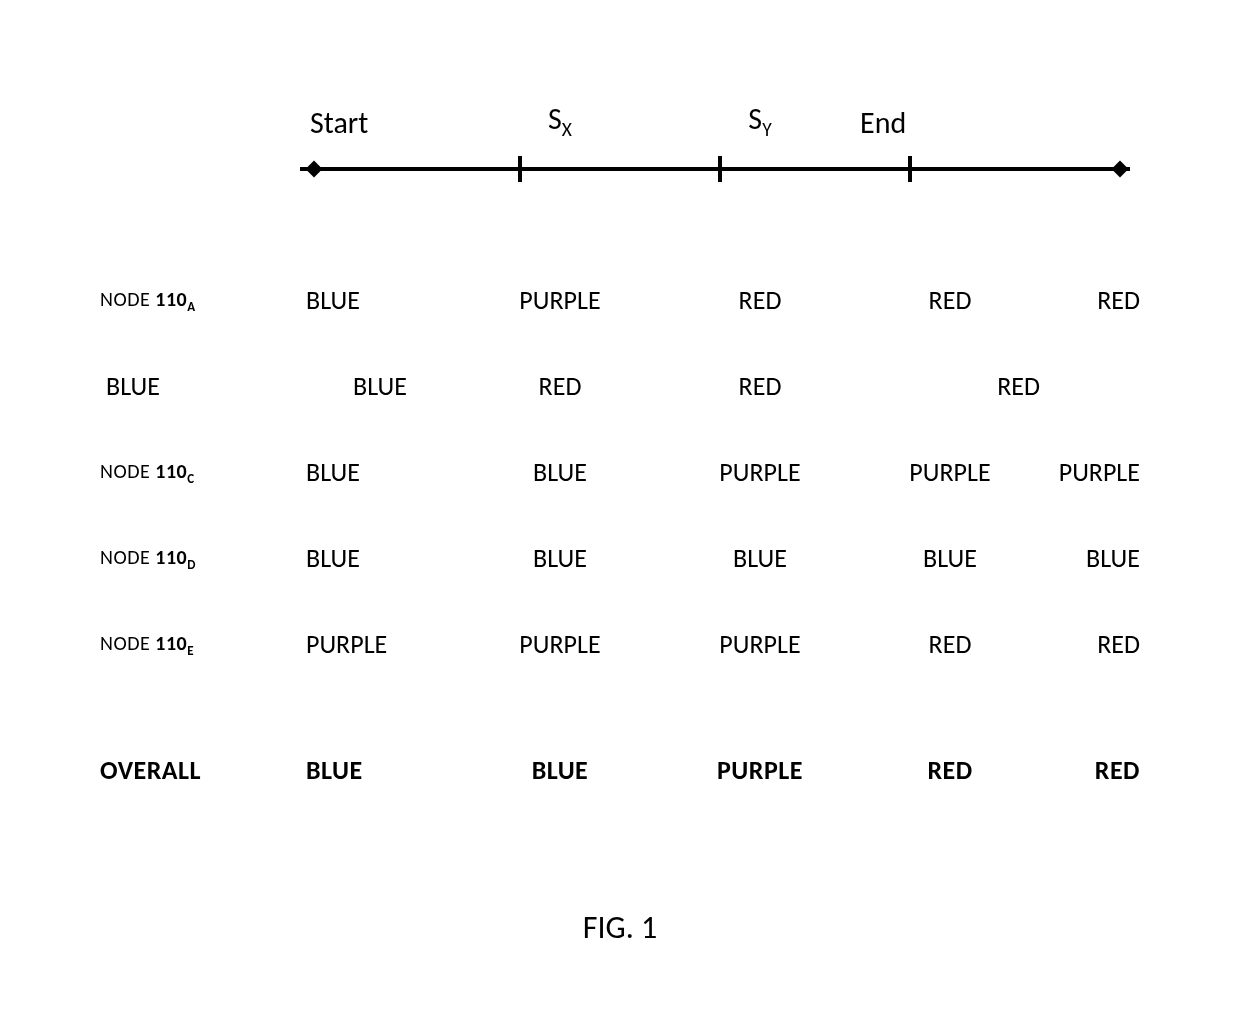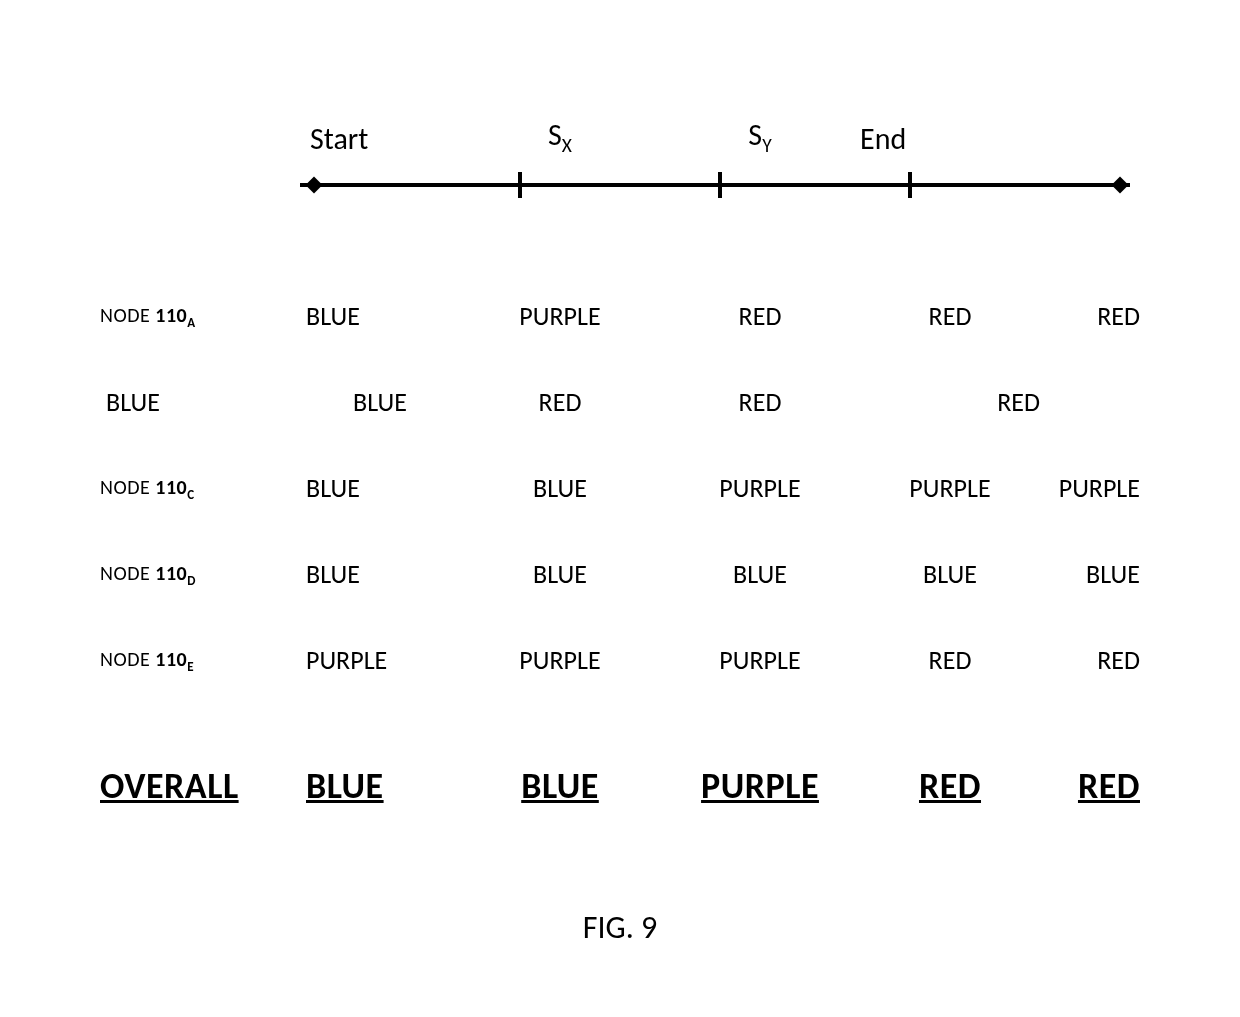--- a/index.html
+++ b/index.html
@@ -14,21 +14,20 @@
   .page {
     position: relative;
     width: 1240px;
     height: 1017px;
   }
   .content {
     position: absolute;
     left: 100px;
     top: 100px;
     width: 1040px;
-    margin-top: 16px;
   }
   .col-headers {
     display: grid;
     grid-template-columns: 200px 160px 200px 200px 180px 100px;
     align-items: end;
     font-size: 30px;
   }
   .col-headers .hdr {
     text-align: center;
     padding-bottom: 6px;
@@ -90,24 +89,23 @@
     text-align: center;
   }
   .row .cell.first { text-align: left; padding-left: 6px; }
   .row .cell.last  { text-align: right; }
   .overall-row {
     display: grid;
     grid-template-columns: 200px 160px 200px 200px 180px 100px;
     align-items: center;
     height: 86px;
     margin-top: 40px;
-    font-size: 36px;
+    font-size: 26px;
     font-weight: 700;
     letter-spacing: 0.5px;
-    text-decoration: underline;
   }
   .overall-row .cell { text-align: center; }
   .overall-row .cell.first { text-align: left; padding-left: 6px; }
   .overall-row .cell.last  { text-align: right; }
   .caption {
     position: absolute;
     left: 0;
     width: 1240px;
     bottom: 70px;
     text-align: center;
@@ -205,14 +203,14 @@
       <div class="label">OVERALL</div>
       <div class="cell first">BLUE</div>
       <div class="cell">BLUE</div>
       <div class="cell">PURPLE</div>
       <div class="cell">RED</div>
       <div class="cell last">RED</div>
     </div>
 
   </div>
 
-  <div class="caption">FIG. 9</div>
+  <div class="caption">FIG. 1</div>
 </div>
 
 </body></html>

